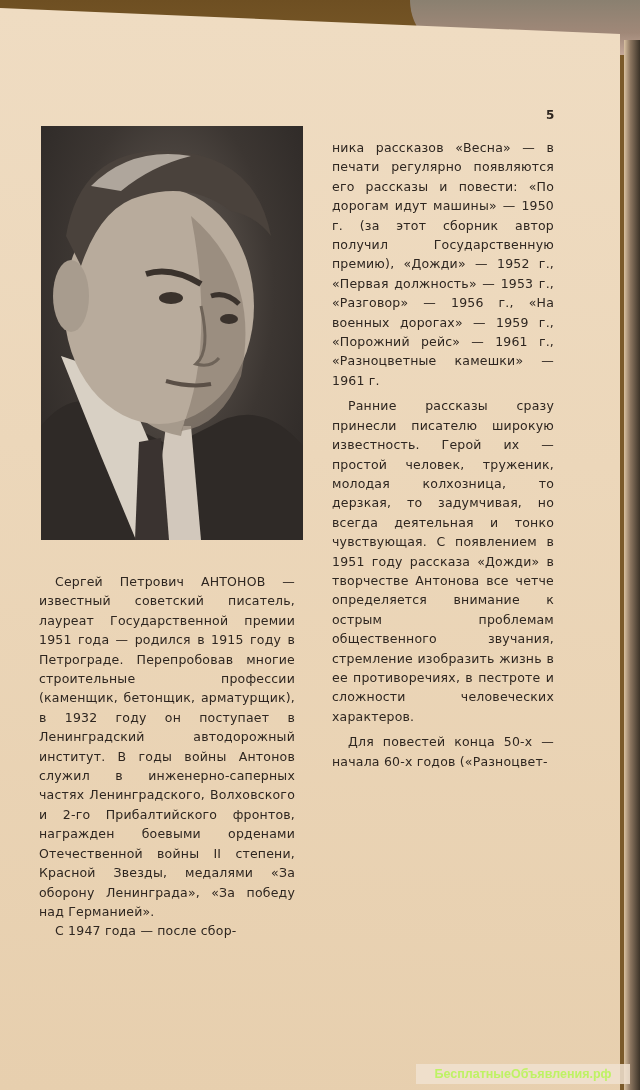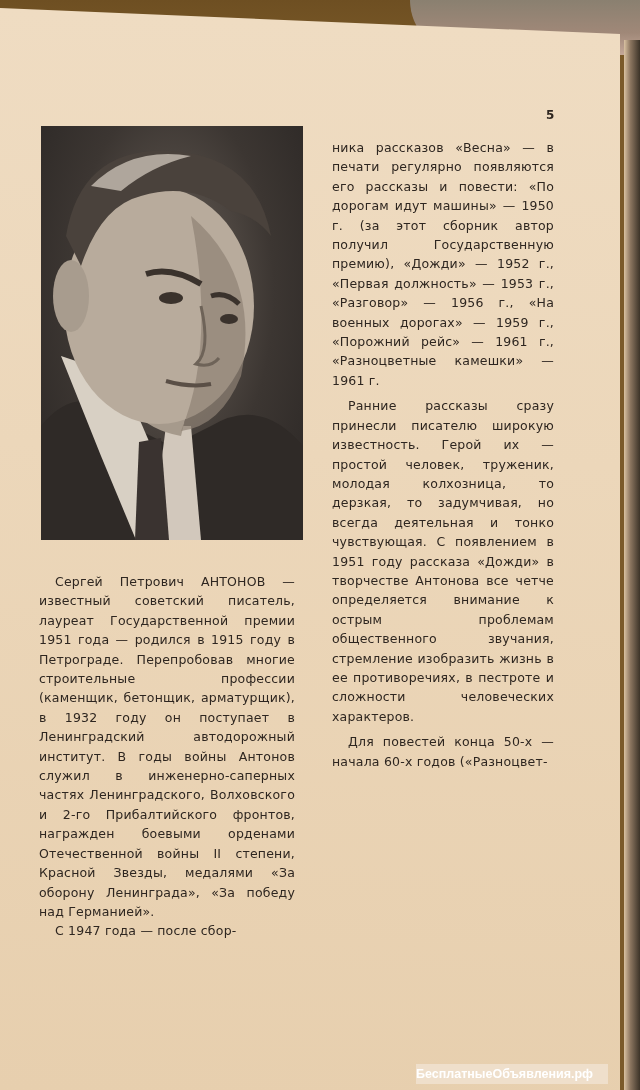--- a/index.html
+++ b/index.html
@@ -44,24 +44,24 @@
       position: absolute; font-size: 12.5px; line-height: 19.4px;
       text-align: justify; letter-spacing: 0.2px;
     }
     .col p { margin: 0; text-indent: 16px; }
     .col p.noindent { text-indent: 0; }
     .left-col { left: 39px; top: 564px; width: 256px; margin-top: 8px; }
     .right-col { left: 332px; top: 138px; width: 222px; }
     .right-col p + p { margin-top: 6px; }
     .left-col p + p { margin-top: 0; }
     .watermark {
-      position: absolute; left: 416px; top: 1064px; width: 192px; height: 20px;
+      position: absolute; left: 416px; top: 1064px; width: 214px; height: 20px;
       background: rgba(240, 226, 208, 0.85);
       font-family: "Liberation Sans", sans-serif; font-weight: bold;
-      font-size: 12.5px; color: #ffffff; line-height: 20px; text-align: left;
+      font-size: 12.5px; color: #bef264; line-height: 20px; text-align: center;
     }
   </style>
 </head>
 <body>
 
 <div class="backdrop"></div>
 <div class="backdrop-object"></div>
 <div class="page"></div>
 <div class="right-edge"></div>
 

